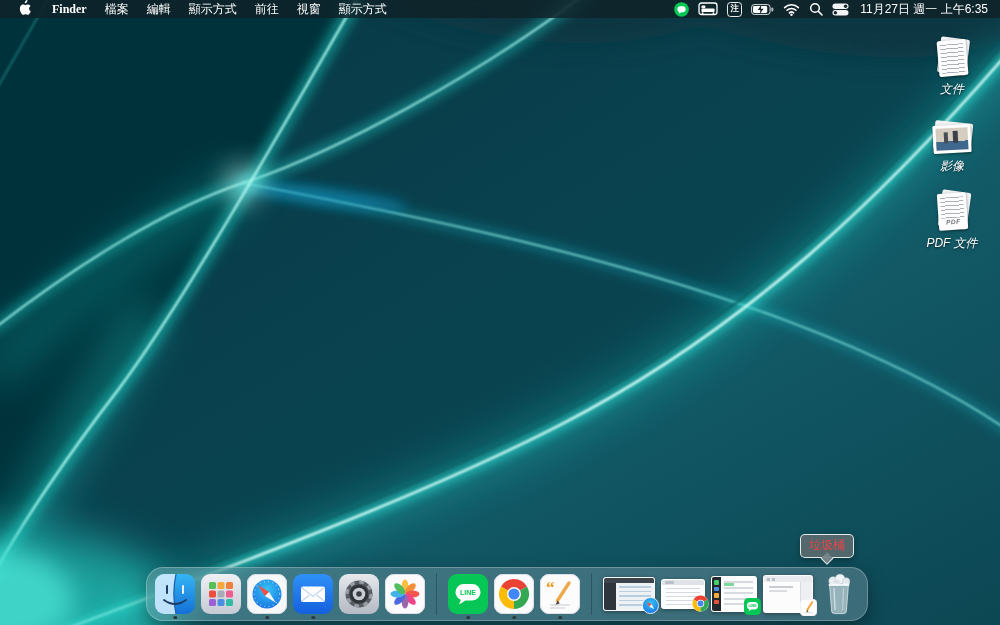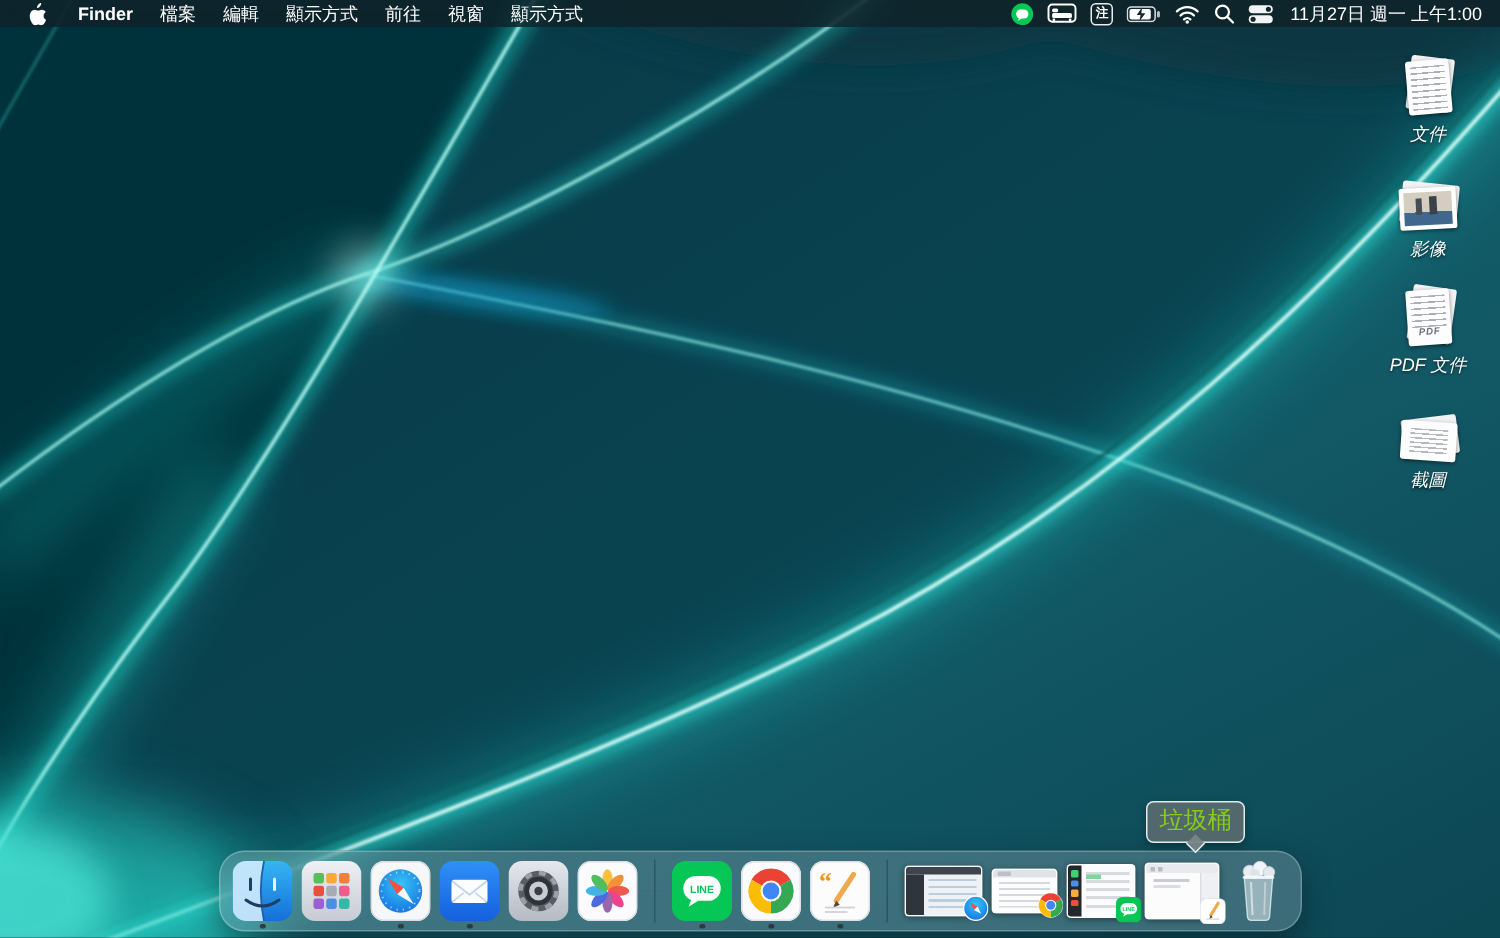--- a/index.html
+++ b/index.html
@@ -5,21 +5,21 @@
   html,body{margin:0;padding:0;}
   body{width:1000px;height:625px;overflow:hidden;position:relative;
        font-family:"Liberation Sans","DejaVu Sans",sans-serif;
        -webkit-font-smoothing:antialiased;background:#07333f;}
   
   #wallpaper{position:absolute;inset:0;z-index:0;}
   
   #menubar{position:absolute;top:0;left:0;right:0;height:18px;z-index:30;
     background:rgba(16,32,38,.78);backdrop-filter:blur(12px);
     display:flex;align-items:center;padding:0 12px;color:#fff;font-size:12px;}
-  .mb-left{display:flex;align-items:center;}
+  .mb-left{display:flex;align-items:flex-start;font-family:Liberation Serif, serif;}
   .mb-apple{display:flex;align-items:center;margin-right:6px;padding:0 6px;}
   .mb-item{padding:0 9px;line-height:18px;white-space:nowrap;}
   .mb-item.app{font-weight:700;}
   .mb-right{margin-left:auto;display:flex;align-items:center;gap:9px;}
   .mb-ic{display:flex;align-items:center;justify-content:center;}
   .mb-box{border:1.2px solid rgba(255,255,255,.92);border-radius:3.5px;width:13px;height:13px;
     display:flex;align-items:center;justify-content:center;font-size:8.5px;font-weight:700;color:#fff;}
   .mb-clock{white-space:nowrap;font-size:12px;margin-left:2px;}
   
   #desk-icons{position:absolute;top:26px;right:4px;width:88px;z-index:10;
@@ -48,23 +48,23 @@
     display:flex;align-items:center;justify-content:center;gap:6px;padding:0 8px;box-sizing:border-box;}
   .ditem{position:relative;display:flex;align-items:center;justify-content:center;flex:0 0 auto;}
   .ditem svg{display:block;}
   .run-dot{position:absolute;bottom:-5px;left:50%;transform:translateX(-50%);
     width:3.5px;height:3.5px;border-radius:50%;background:#2c3a40;}
   .dsep{width:1px;height:42px;background:rgba(15,35,42,.35);margin:0 5px;flex:0 0 auto;}
   .thumb{position:relative;border-radius:3px;box-shadow:0 1px 4px rgba(0,0,0,.4);
     border:1px solid rgba(255,255,255,.55);overflow:visible;flex:0 0 auto;}
   .badge{position:absolute;right:-5px;bottom:-4px;}
   
-  #trash-tip{position:absolute;left:764px;top:534px;z-index:25;
+  #trash-tip{position:absolute;left:800px;top:534px;z-index:25;
     background:rgba(92,108,112,.88);border:1.5px solid rgba(236,240,240,.95);
-    color:#84cc16;font-size:16px;padding:2px 8px 3px;border-radius:5px;white-space:nowrap;
+    color:#ef4444;font-size:12px;padding:2px 8px 3px;border-radius:5px;white-space:nowrap;
     box-shadow:0 2px 6px rgba(0,0,0,.3);}
   #trash-tip:after{content:"";position:absolute;left:50%;bottom:-5.5px;width:8px;height:8px;
     transform:translateX(-50%) rotate(45deg);
     background:rgba(120,134,138,.95);
     border-right:1.5px solid rgba(236,240,240,.95);border-bottom:1.5px solid rgba(236,240,240,.95);}
 </style>
 </head>
 <body>
 
 <svg width="0" height="0" style="position:absolute" aria-hidden="true">
@@ -217,21 +217,21 @@
       </svg>
     </span>
     <span class="mb-ic">
       <svg width="17" height="13" viewBox="0 0 17 13">
         <rect x="0.5" y="0.5" width="16" height="5.4" rx="2.7" fill="rgba(255,255,255,.95)"></rect>
         <circle cx="13.6" cy="3.2" r="1.7" fill="#15272c"></circle>
         <rect x="0.5" y="7.1" width="16" height="5.4" rx="2.7" fill="rgba(255,255,255,.95)"></rect>
         <circle cx="3.4" cy="9.8" r="1.7" fill="#15272c"></circle>
       </svg>
     </span>
-    <span class="mb-clock">11月27日 週一 上午1:00</span>
+    <span class="mb-clock">11月27日 週一 上午6:35</span>
   </div>
 </div>
 
 <div id="desk-icons">
 
   <div class="dicon">
     <div class="art" style="position:relative;width:44px;">
       <div class="stackback" style="width:29px;height:36px;left:9px;bottom:2px;transform:rotate(7deg);"></div>
       <div class="page" style="width:29px;height:36px;margin:0 auto;transform:rotate(-5deg);">
           <div class="plines"></div>
@@ -254,29 +254,20 @@
     <div class="art" style="position:relative;width:44px;">
       <div class="stackback" style="width:29px;height:37px;left:10px;bottom:2px;transform:rotate(8deg);"></div>
       <div class="page" style="width:29px;height:37px;margin:0 auto;transform:rotate(-4deg);">
         <div class="plines" style="bottom:12px;"></div>
         <span class="pdfbadge">PDF</span>
       </div>
     </div>
     <div class="dlabel">PDF 文件</div>
   </div>
 
-  <div class="dicon">
-    <div class="art" style="position:relative;width:48px;">
-      <div class="stackback" style="width:37px;height:26px;left:7px;bottom:3px;transform:rotate(-7deg);"></div>
-      <div class="page" style="width:37px;height:26px;margin:0 auto;transform:rotate(4deg);">
-        <div class="plines" style="inset:5px 6px 4px 6px;background:repeating-linear-gradient(to bottom,#b4bac0 0 1px,transparent 1px 3px);"></div>
-      </div>
-    </div>
-    <div class="dlabel">截圖</div>
-  </div>
 
 
 
 </div>
 
 <div id="trash-tip">垃圾桶</div>
 
 <div id="dock">
 
   <div class="ditem">

